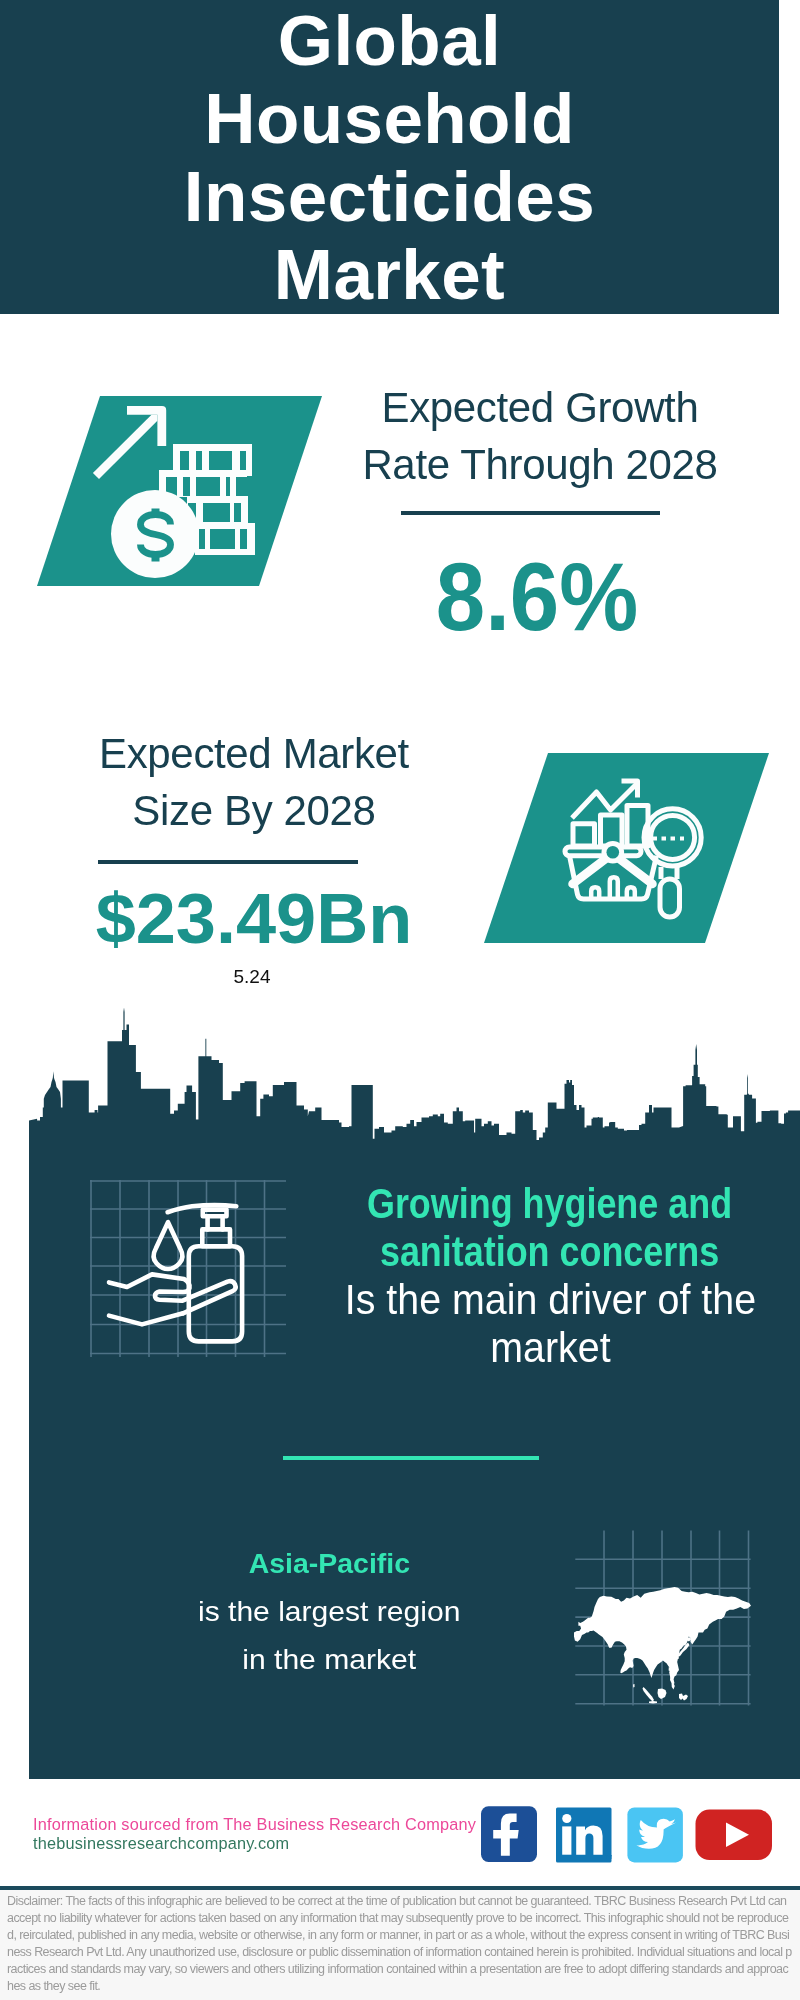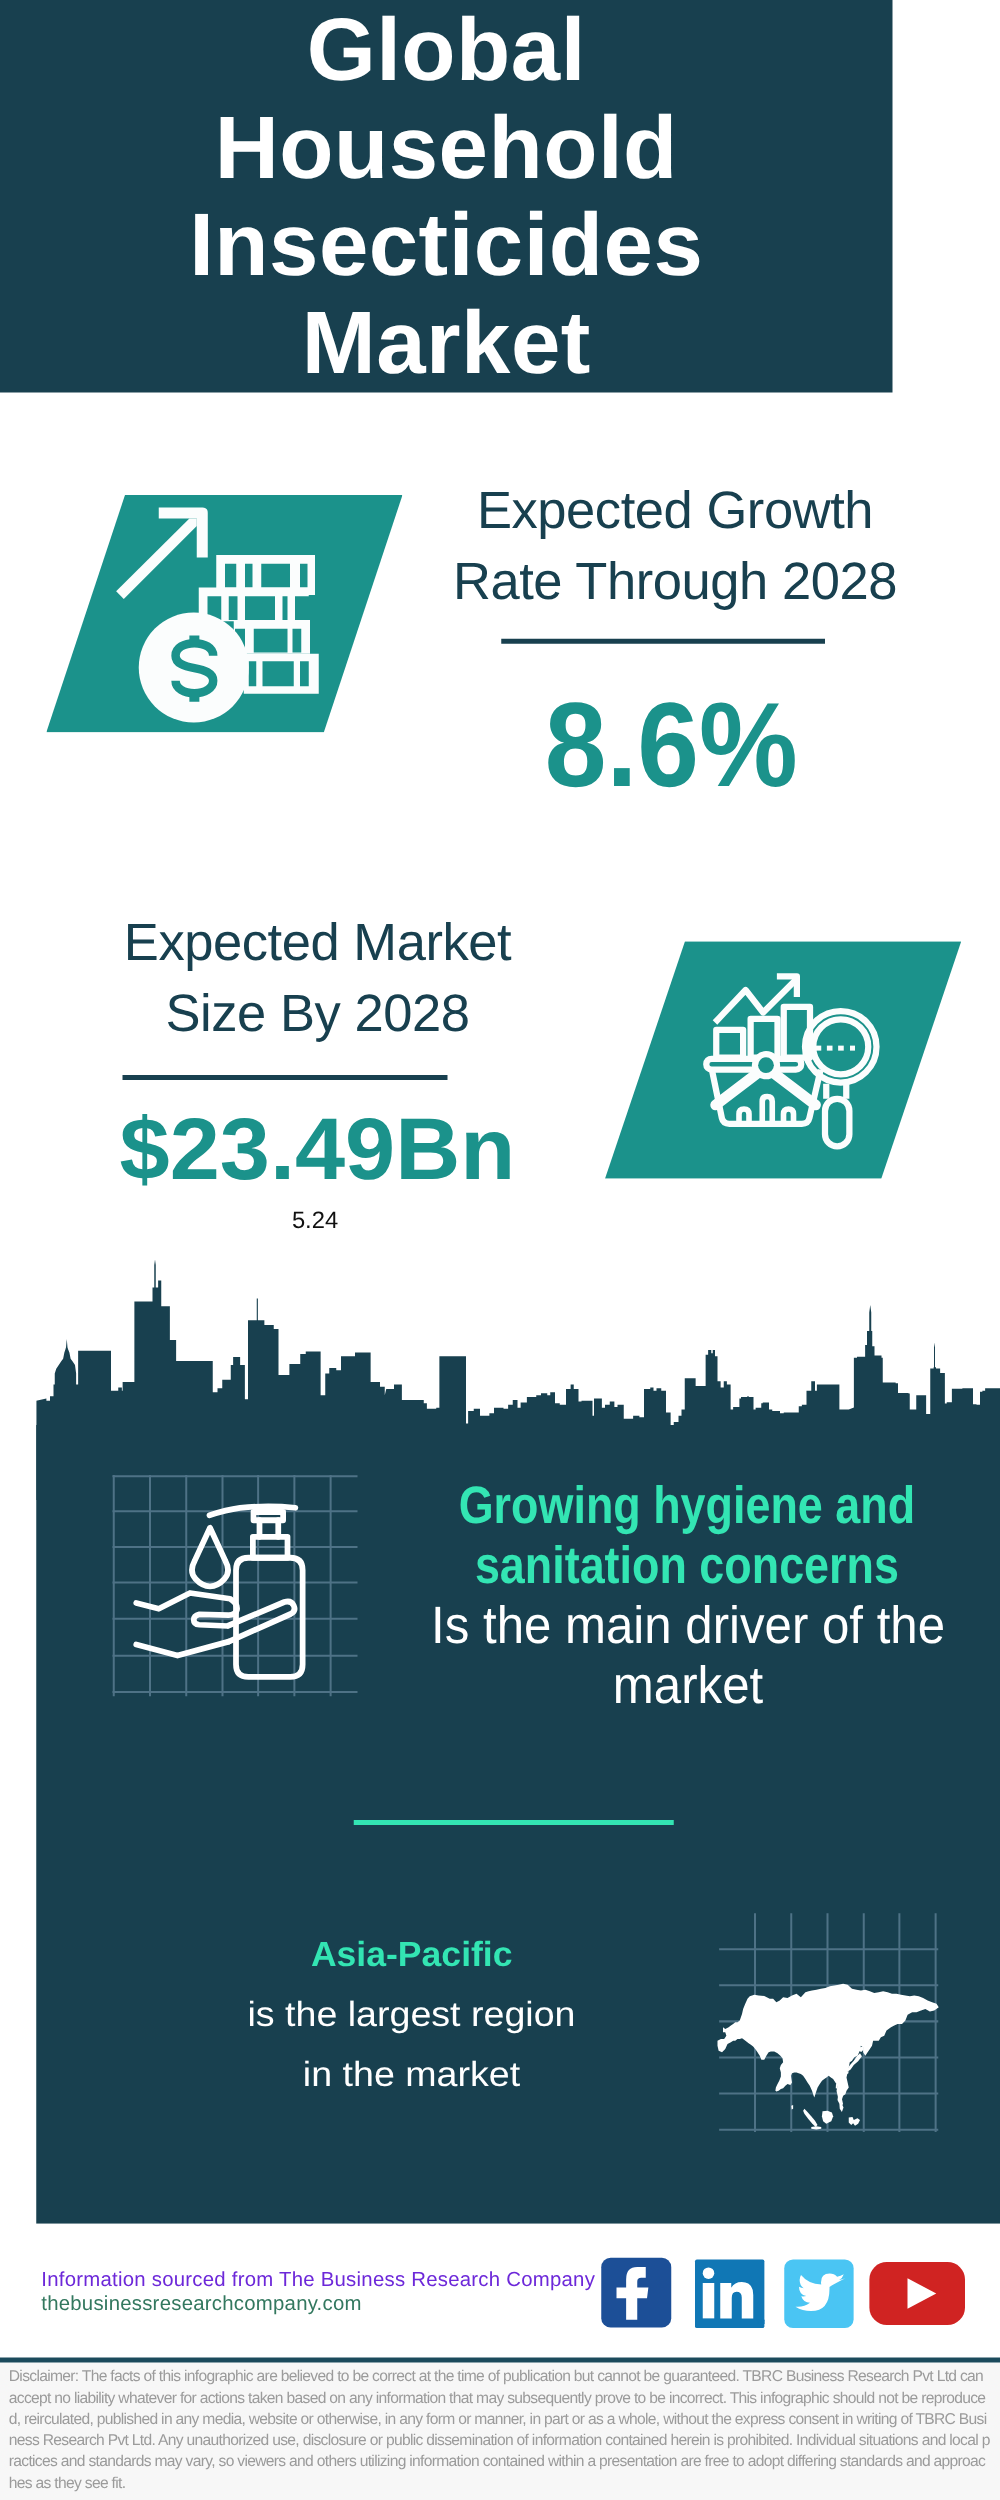--- a/index.html
+++ b/index.html
@@ -1,18 +1,18 @@
 <!DOCTYPE html>
 <html><head>
 <meta charset="utf-8">
 <style>
   html,body{margin:0;padding:0;}
   body{width:800px;height:2000px;background:#fff;font-family:"Liberation Sans",sans-serif;overflow:hidden;}
   .page{position:relative;width:800px;height:2000px;background:#fff;}
-  .header{position:absolute;left:0;top:0;width:714px;height:314px;background:#18404f;}
+  .header{position:absolute;left:0;top:0;width:779px;height:314px;background:#18404f;}
   .title{margin:0;color:#fff;font-size:71px;font-weight:bold;text-align:center;line-height:78px;padding-top:2px;letter-spacing:0.4px;}
   .pg{position:absolute;background:#1b928b;}
   .growth-pg{left:37px;top:396px;width:285px;height:190px;clip-path:polygon(63px 0,100% 0,calc(100% - 63px) 100%,0 100%);}
   .size-pg{left:484px;top:753px;width:285px;height:190px;clip-path:polygon(64px 0,100% 0,calc(100% - 64px) 100%,0 100%);}
   .ico{position:absolute;}
   .hline{position:absolute;background:#18404f;}
   .h2{position:absolute;margin:0;color:#18404f;font-weight:normal;font-size:42px;line-height:57px;text-align:center;letter-spacing:-0.35px;}
   .big{position:absolute;margin:0;color:#1b928b;font-weight:bold;font-size:96px;line-height:96px;text-align:center;transform:scaleX(0.925);}
   .big2{position:absolute;margin:0;color:#1b928b;font-weight:bold;font-size:70px;line-height:70px;text-align:center;transform:scaleX(1.03);}
   .darksec{position:absolute;left:0;top:0;width:800px;height:1711px;margin-left:29px;}
@@ -22,21 +22,21 @@
   .hyg-txt .grn{display:inline-block;transform:scaleX(0.855);}
   .hyg-txt .wht{display:inline-block;transform:scaleX(0.937);}
   .grn{color:#33e5b3;font-weight:bold;}
   .wht{color:#fff;font-weight:normal;}
   .grnline{position:absolute;background:#33e5b3;}
   .ap-txt{position:absolute;left:100px;top:1540px;width:400px;white-space:nowrap;text-align:center;font-size:28px;line-height:48px;}
   .ap-txt .grn{display:inline-block;transform:scaleX(1.016);}
   .ap-txt .wht{display:inline-block;transform:scaleX(1.074);}
   .footer{position:absolute;left:0;top:0;width:800px;height:2000px;}
   .footerbg{position:absolute;left:0;top:1779px;width:800px;height:221px;background:#fff;}
-  .fsrc{position:absolute;left:33px;top:1815px;font-size:16.3px;color:#6d28d9;letter-spacing:0.2px;}
+  .fsrc{position:absolute;left:33px;top:1815px;font-size:16.3px;color:#ec4899;letter-spacing:0.2px;}
   .fsrc2{position:absolute;left:33px;top:1834px;font-size:16.3px;color:#33785f;letter-spacing:0.2px;}
   .social{position:absolute;}
   .discbg{position:absolute;left:0;top:1890px;width:800px;height:110px;background:#f7f7f7;}
   .discline{position:absolute;left:0;top:1886px;width:800px;height:3.5px;background:#1b4a5c;}
   .disc{position:absolute;left:7px;top:1893px;width:786px;font-size:12.5px;line-height:16.9px;color:#9b9b9b;word-break:break-all;letter-spacing:-0.55px;}
   .tiny{position:absolute;margin:0;color:#111;font-size:19px;text-align:center;}
 </style>
 </head>
 <body>
 

